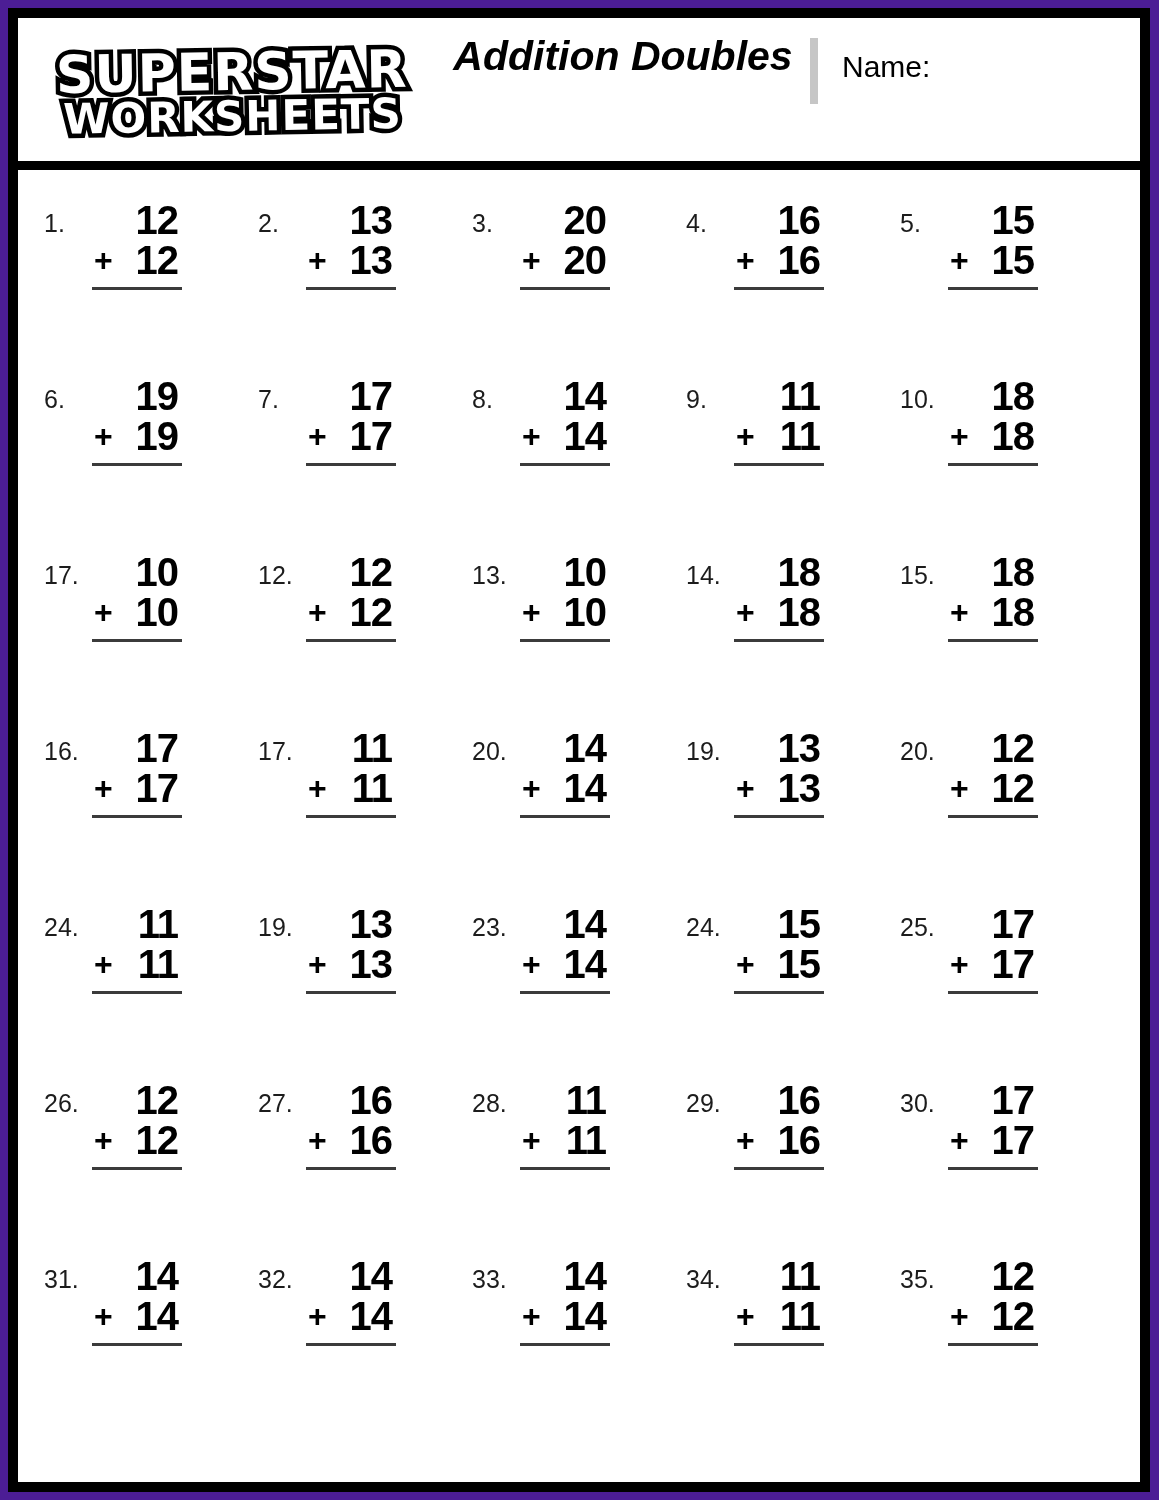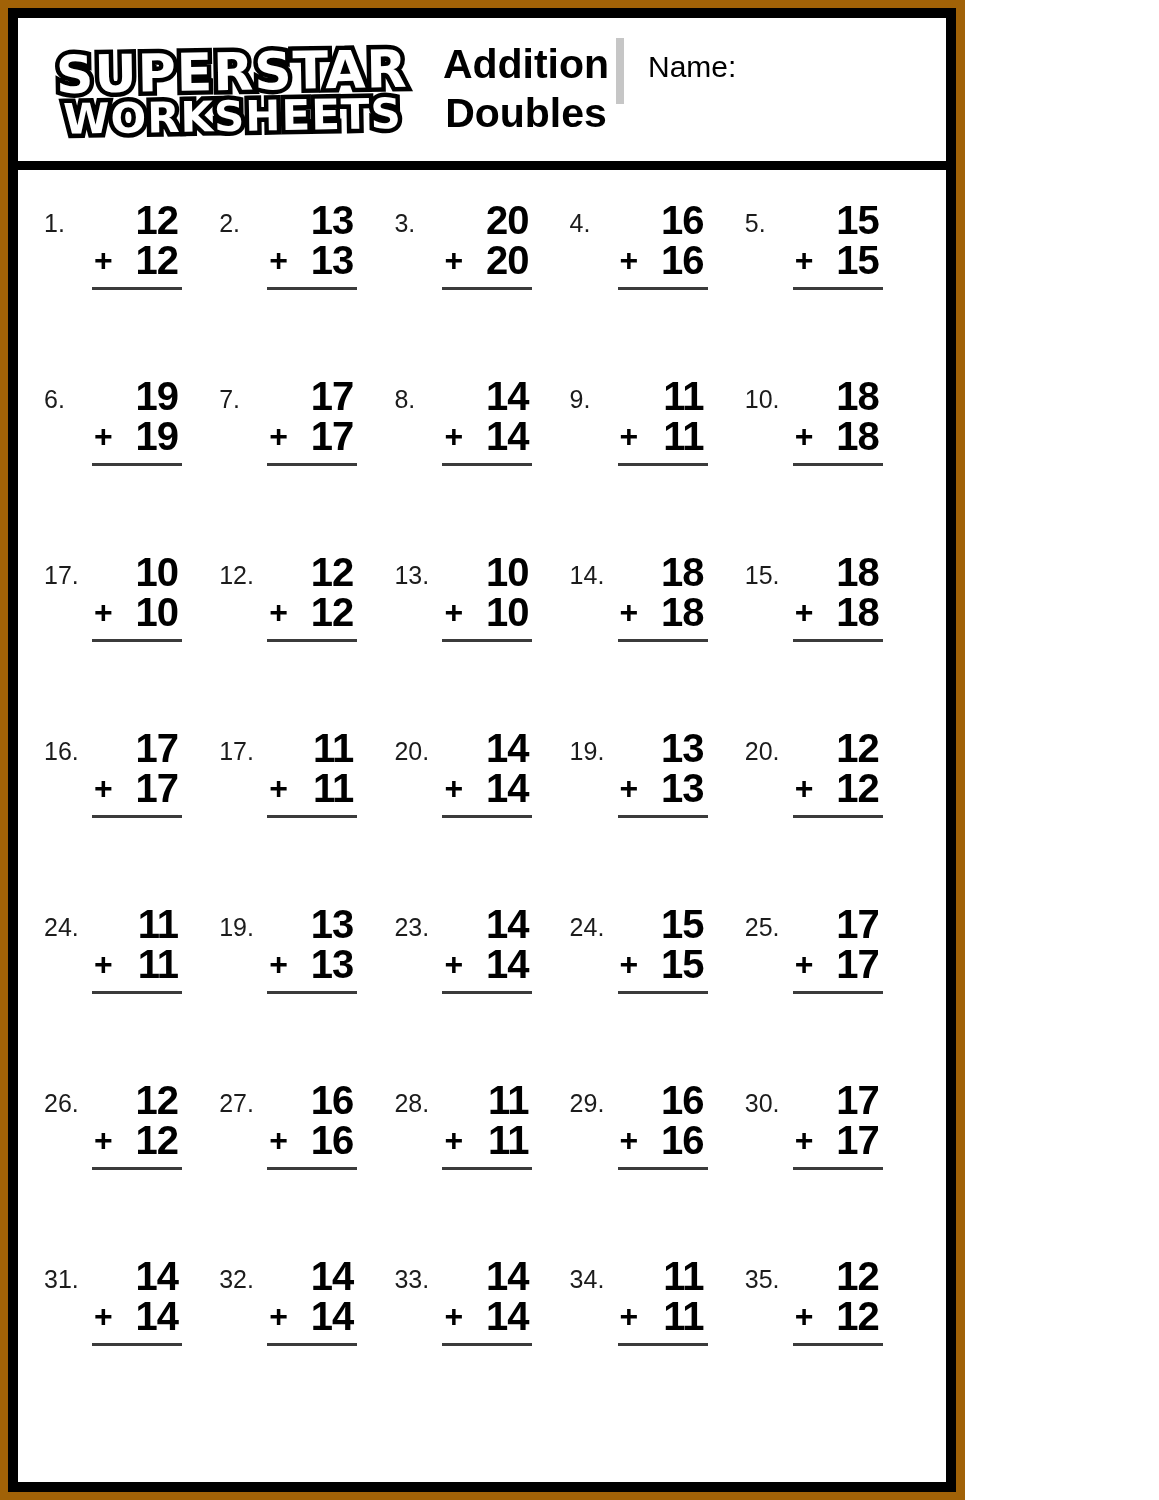--- a/index.html
+++ b/index.html
@@ -1,20 +1,20 @@
 <!DOCTYPE html>
 <html><head>
 <meta charset="utf-8">
 <style>
   html, body { margin: 0; padding: 0; background: #ffffff; }
   .page {
     position: relative;
-    width: 965px;
+    width: 1159px;
     height: 1500px;
-    background: #a16207;
+    background: #4c1d95;
     font-family: "DejaVu Sans", sans-serif;
     color: #000;
     overflow: hidden;
   }
   .frame {
     position: absolute;
     left: 8px; top: 8px; right: 9px; bottom: 8px;
     border: 10px solid #000;
     display: flex;
     flex-direction: column;
@@ -43,26 +43,27 @@
     paint-order: stroke fill;
     letter-spacing: 1px;
     white-space: nowrap;
     text-shadow: 0 3px 0 #000, 3px 0 0 #000, -3px 0 0 #000, 0 -3px 0 #000;
   }
   .logo-line1 { font-size: 52px; line-height: 52px; }
   .logo-line2 { font-size: 42px; line-height: 42px; margin-top: -2px; }
   .title-wrap {
     flex: 1;
     text-align: center;
-    padding-top: 22px;
+    padding-top: 14px;
     font-family: "Liberation Sans", sans-serif;
     font-weight: bold;
     font-size: 41px;
     line-height: 1.2;
     letter-spacing: 0px;
+    font-style: italic;
   }
   .name-area {
     width: 330px;
     display: flex;
     align-items: flex-start;
     padding-top: 18px;
   }
   .vbar {
     width: 8px;
     height: 66px;

